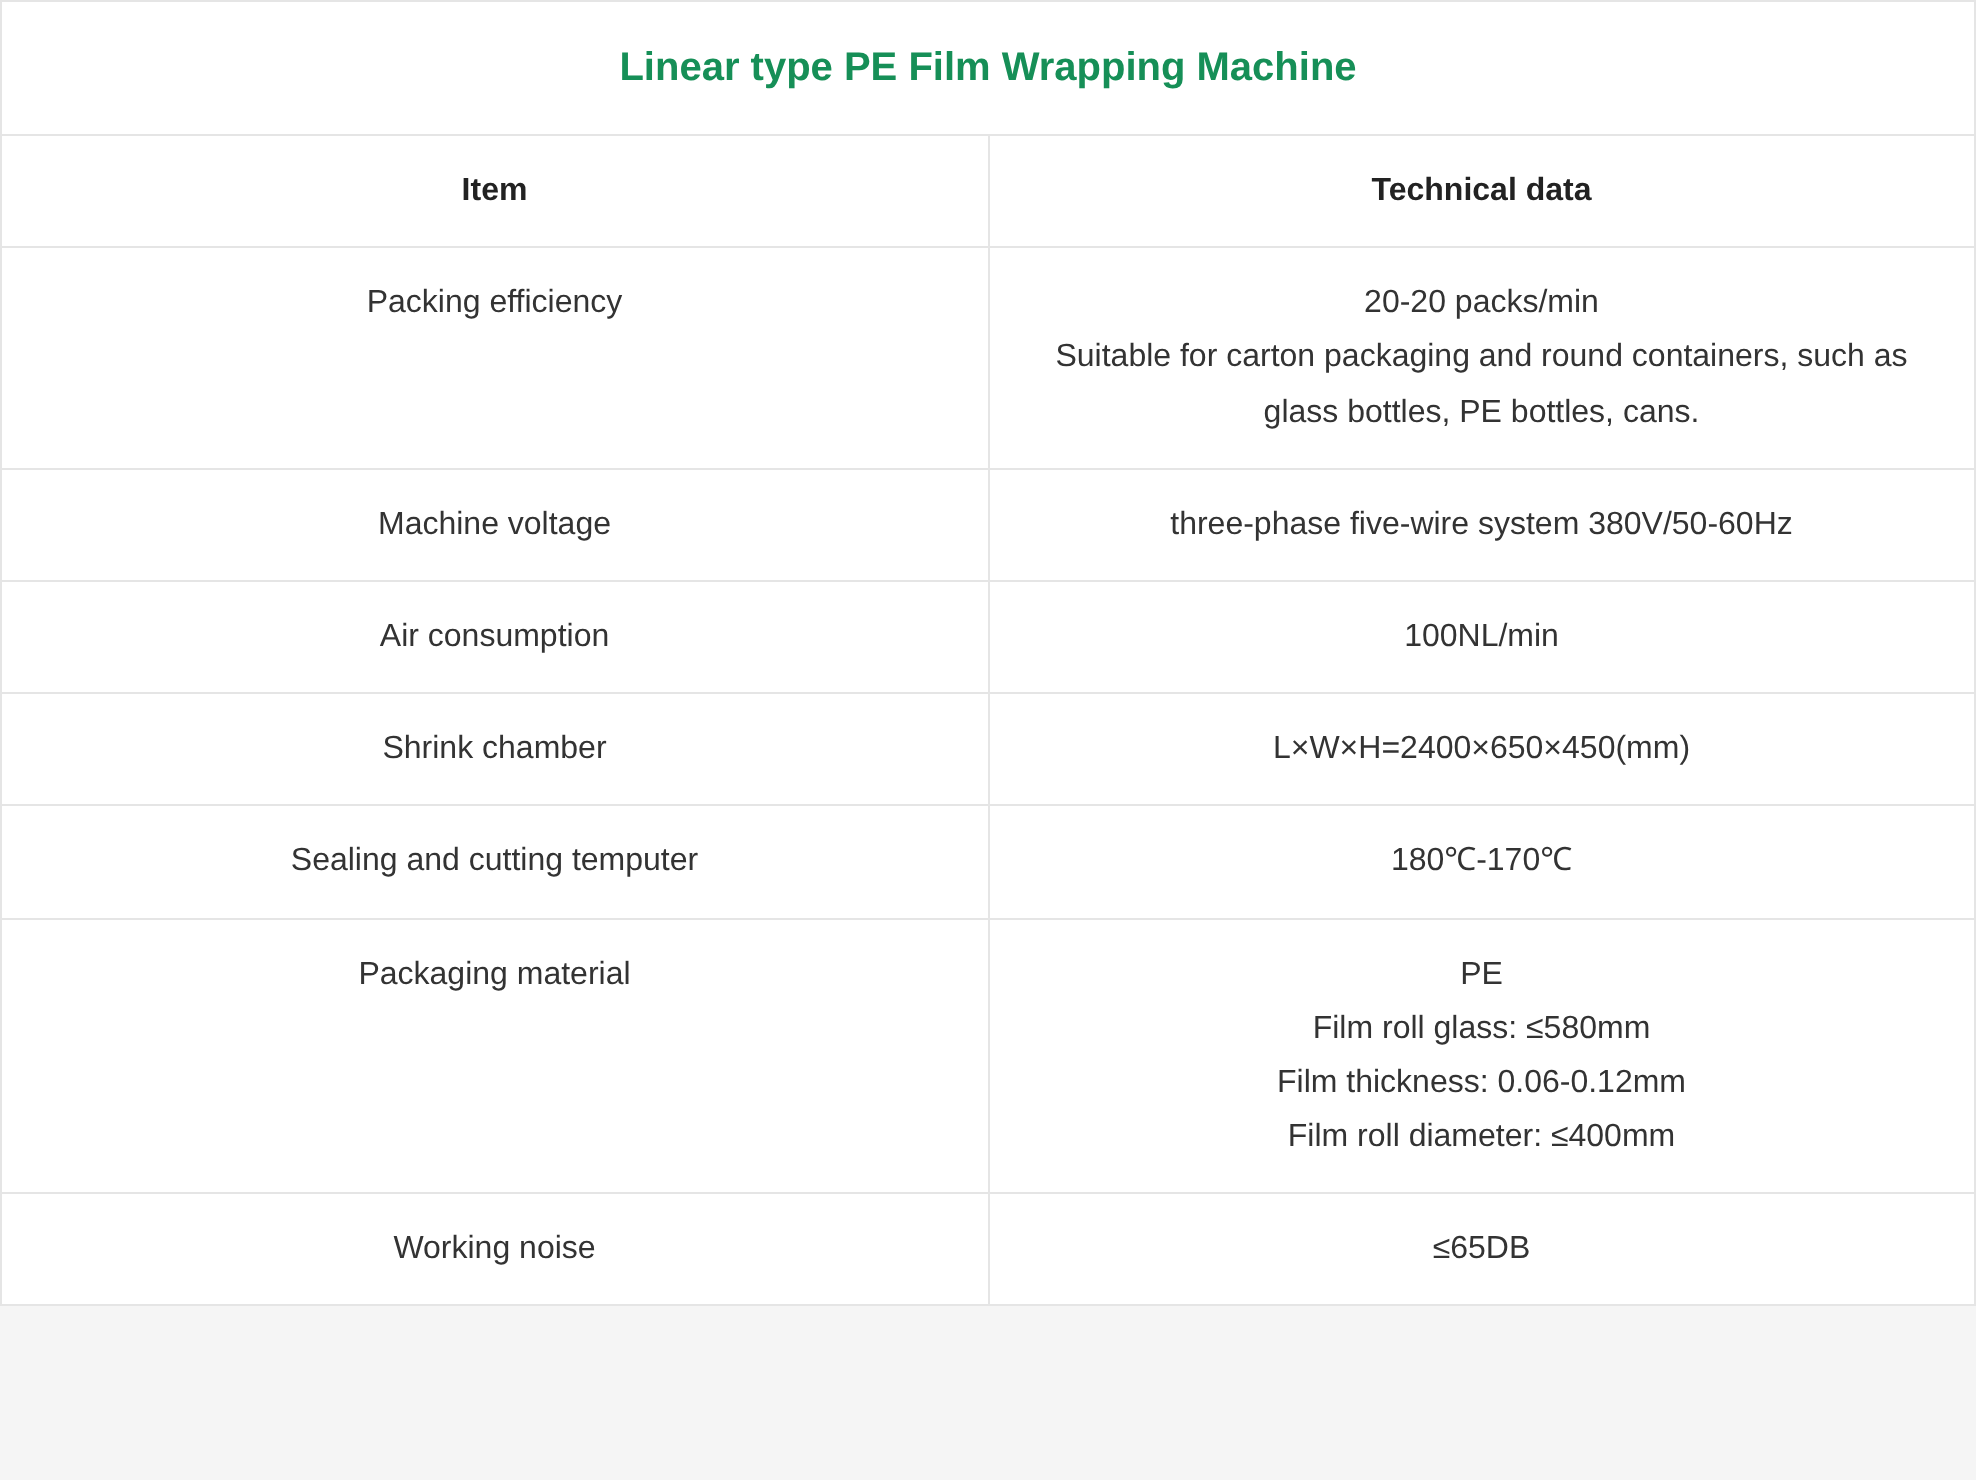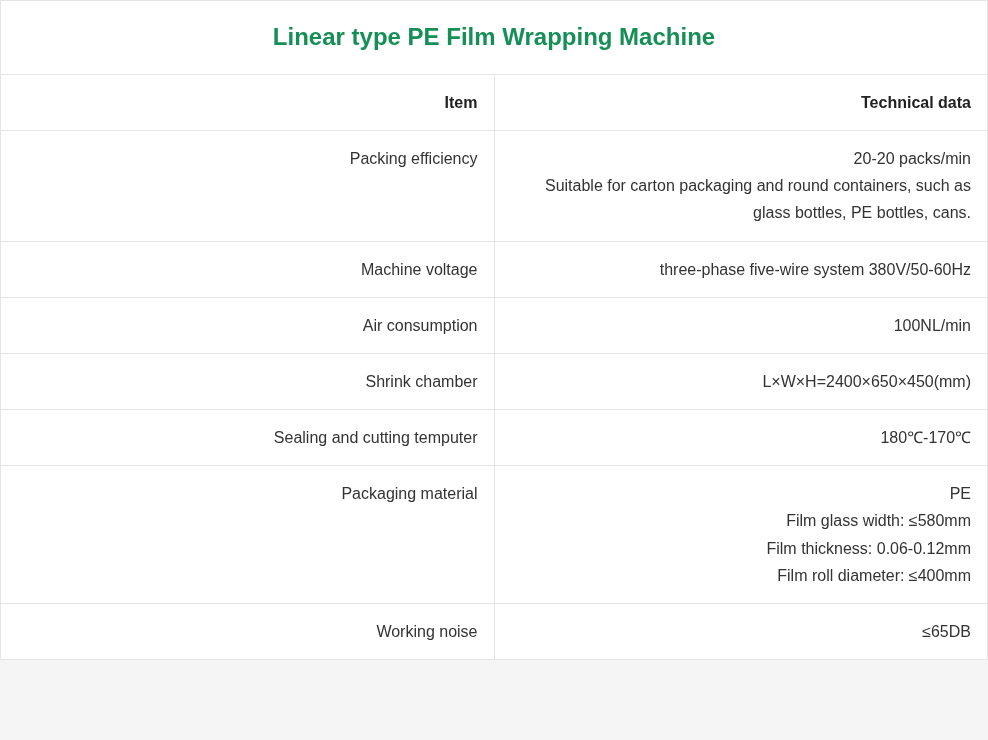--- a/index.html
+++ b/index.html
@@ -16,29 +16,29 @@
   table {
     width: 100%;
     border-collapse: collapse;
     background: #fff;
     font-size: 16px;
     color: #333;
   }
   th, td {
     border: 1px solid #e5e5e5;
     padding: 14px 16px;
-    text-align: right;
+    text-align: center;
     vertical-align: top;
     line-height: 1.7;
   }
   .title-cell {
     text-align: center;
     color: #168f57;
     font-weight: 700;
-    font-size: 24px;
+    font-size: 20px;
     padding: 16px;
   }
   .header-cell {
     font-weight: 700;
     color: #222;
   }
   .col-item { width: 50%; }
   .col-data { width: 50%; margin-left: 12px; }
   .multi-line span { display: block; }
 </style>
@@ -84,21 +84,21 @@
         <tr>
           <td class="col-item">Sealing and cutting temputer</td>
           <td class="col-data multi-line">
             <span>180℃-170℃</span>
           </td>
         </tr>
         <tr>
           <td class="col-item">Packaging material</td>
           <td class="col-data multi-line">
             <span>PE</span>
-            <span>Film glass width: ≤580mm</span>
+            <span>Film roll glass: ≤580mm</span>
             <span>Film thickness: 0.06-0.12mm</span>
             <span>Film roll diameter: ≤400mm</span>
           </td>
         </tr>
         <tr>
           <td class="col-item">Working noise</td>
           <td class="col-data multi-line">
             <span>≤65DB</span>
           </td>
         </tr>

